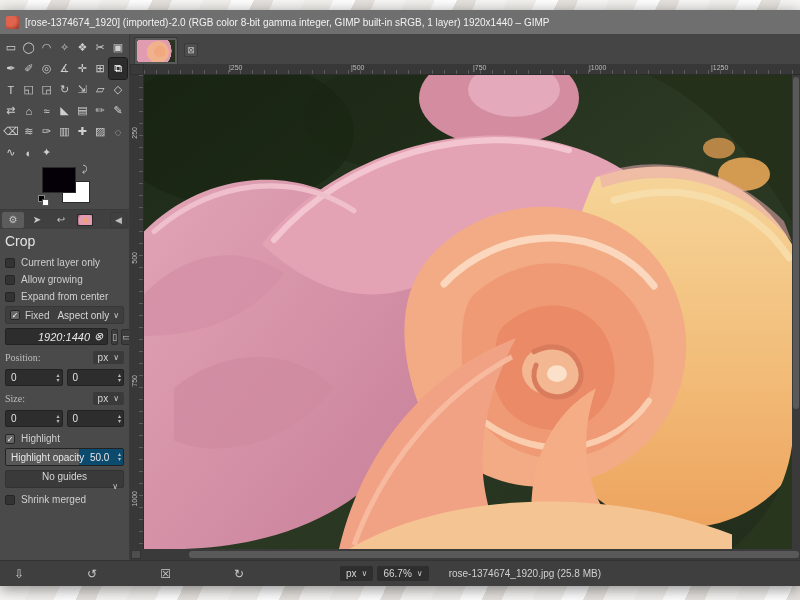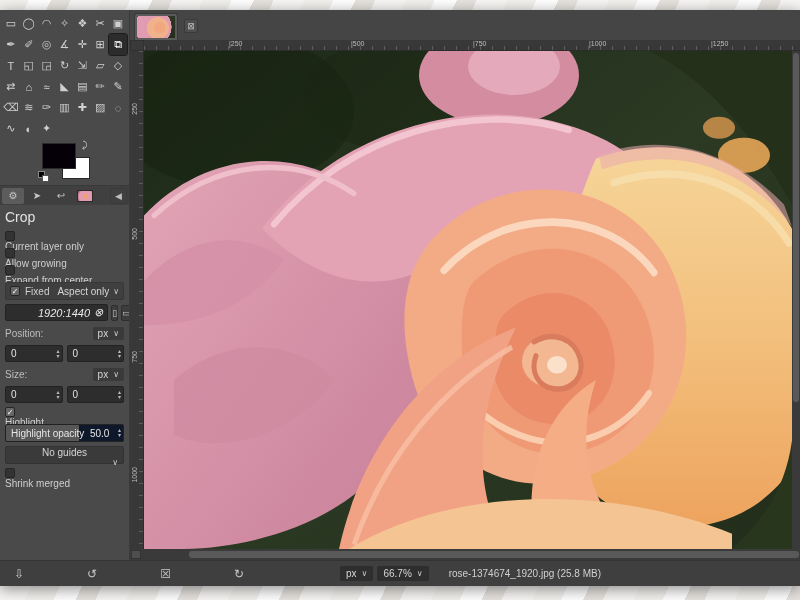--- a/index.html
+++ b/index.html
@@ -54,48 +54,48 @@
     font-size:10px; color:#c7c7c7; border-radius:2px; }
   .dock-tab.active{ background:#5c5c5c; }
   .images-tab-thumb{ width:16px; height:12px; border:1px solid #2a2a2a;
     background:radial-gradient(circle at 55% 55%, #f0a078 0 30%, #e39bb0 31% 70%, #6d4450 100%); }
   .dock-collapse{ margin-left:auto; color:#bdbdbd; font-size:9px; padding:2px 4px;
     border:1px solid #3a3a3a; border-radius:2px; }
   
   .tool-options{ flex:1 1 auto; padding:3px 5px 0 5px; color:#cfcfcf; font-size:10px;
     overflow:hidden; display:flex; flex-direction:column; gap:4px;}
   .to-title{ font-size:14px; color:#e2e2e2; margin:1px 0 2px 0; }
-  .cb-row{ display:flex; align-items:flex-start; height:13px;flex-direction:column; }
+  .cb-row{ display:flex; align-items:flex-end; gap:6px; height:13px; }
   .checkbox{ width:10px; height:10px; background:#333; border:1px solid #252525;
     border-radius:2px; flex:0 0 auto; display:flex; align-items:center;
     justify-content:center; font-size:8px; color:#fff; }
   .checkbox.checked{ background:#666; }
   .fixed-row{ display:flex; align-items:center; gap:5px; height:18px;
     background:#3f3f3f; border:1px solid #373737; border-radius:2px; padding:0 4px;}
   .mode-select{ margin-left:auto; display:flex; gap:4px; align-items:center; color:#d6d6d6;}
   .chev{ font-size:8px; color:#cacaca; }
   .aspect-row{ display:flex; align-items:center; gap:3px; }
   .aspect-input{ flex:1 1 auto; height:17px; background:#2d2d2d; border:1px solid #222;
     border-radius:2px; color:#e8e8e8; font-style:italic; font-size:11px;
     display:flex; align-items:center; padding:0 4px; gap:4px;}
   .aspect-input .val{ flex:1 1 auto;margin-left:28px; }
   .icon-btn{ width:16px; height:16px; background:#3d3d3d; border:1px solid #2d2d2d;
     border-radius:2px; color:#c6c6c6; font-size:9px; display:flex;
     align-items:center; justify-content:center; }
   .unit-row{ display:flex; align-items:center; height:16px; }
-  .unit-row .lbl{ color:#bdbdbd; }
+  .unit-row .lbl{ color:#bdbdbd;font-family:Liberation Serif, serif; }
   .unit-dd{ margin-left:auto; display:flex; align-items:center; gap:5px;
     background:#3a3a3a; border-radius:2px; padding:1px 5px; color:#d6d6d6;}
   .spin-row{ display:flex; gap:4px; }
   .spinbox{ flex:1 1 0; height:17px; background:#2d2d2d; border:1px solid #222;
     border-radius:2px; display:flex; align-items:center; padding:0 2px 0 5px;
     color:#e4e4e4; font-size:10px; }
   .spin-arrows{ margin-left:auto; display:flex; flex-direction:column;
     line-height:5px; font-size:6px; color:#b9b9b9; text-align:center;}
-  .hl-opacity{ height:18px; background:#0f172a; border:1px solid #222; border-radius:2px;
+  .hl-opacity{ height:18px; background:#0c4a6e; border:1px solid #222; border-radius:2px;
     position:relative; display:flex; align-items:center; overflow:hidden;}
   .hl-fill{ position:absolute; left:0; top:0; bottom:0; width:62%; background:#575757; }
   .hl-label{ position:relative; padding-left:5px; z-index:1; color:#e6e6e6;}
   .hl-value{ position:relative; margin-left:auto; z-index:1; padding-right:3px; color:#e6e6e6;}
   .guides-dd{ height:18px; display:flex; align-items:center; background:#3a3a3a;
     border:1px solid #323232; border-radius:2px; padding:0 5px; color:#d6d6d6;flex-direction:column;}
   .guides-dd .chev{ margin-left:auto; }
   .auto-shrink{ height:18px; background:#575757; border:1px solid #474747;
     border-radius:2px; color:#dedede; display:flex; align-items:center;
     justify-content:center; }
@@ -150,20 +150,24 @@
     background:#2e2e2e; border-radius:2px; padding:2px 6px; color:#d6d6d6;
     font-size:10px; margin-right:4px;}
   .status-unit{ margin-left:84px; }
   .status-file{ color:#d0d0d0; font-size:10px; margin-left:4px; white-space:nowrap;padding-left:12px;}
 </style>
 </head>
 <body>
 
 <div class="gimp-window">
 
+  <div class="titlebar">
+    <div class="app-icon"></div>
+    <div class="title-text">[rose-1374674_1920] (imported)-2.0 (RGB color 8-bit gamma integer, GIMP built-in sRGB, 1 layer) 1920x1440 – GIMP</div>
+  </div>
 
 
   <div class="content">
 
     <div class="left-panel">
       <div class="toolbox-grid">
           <div class="tool-cell">▭</div>
           <div class="tool-cell">◯</div>
           <div class="tool-cell">◠</div>
           <div class="tool-cell">✧</div>

